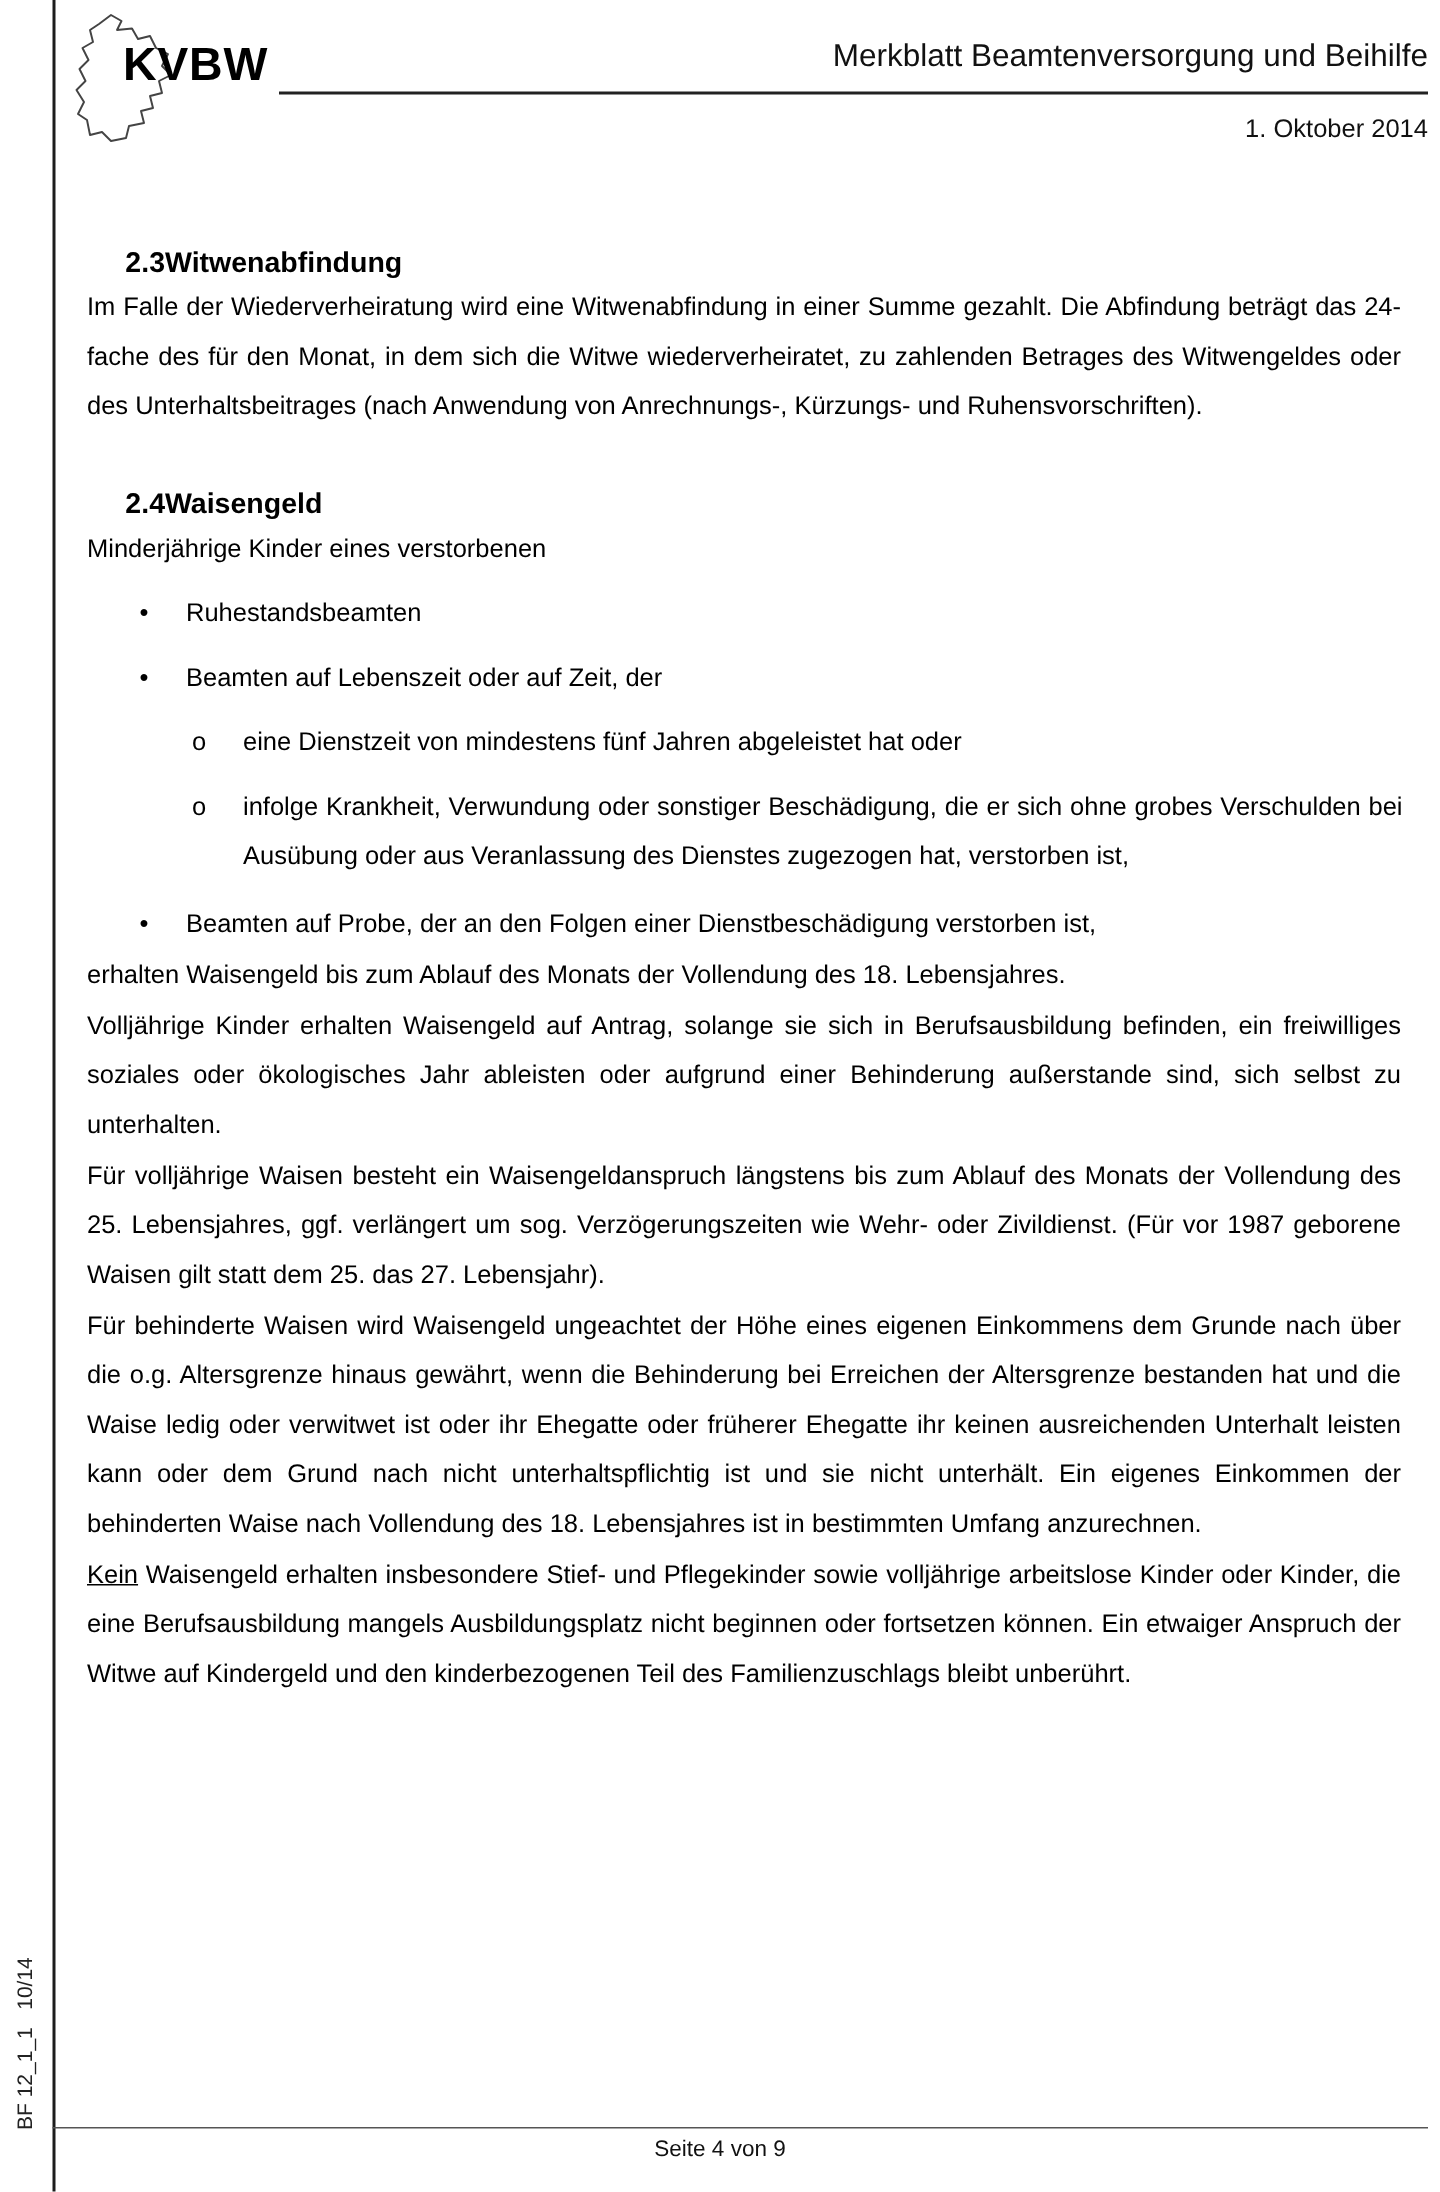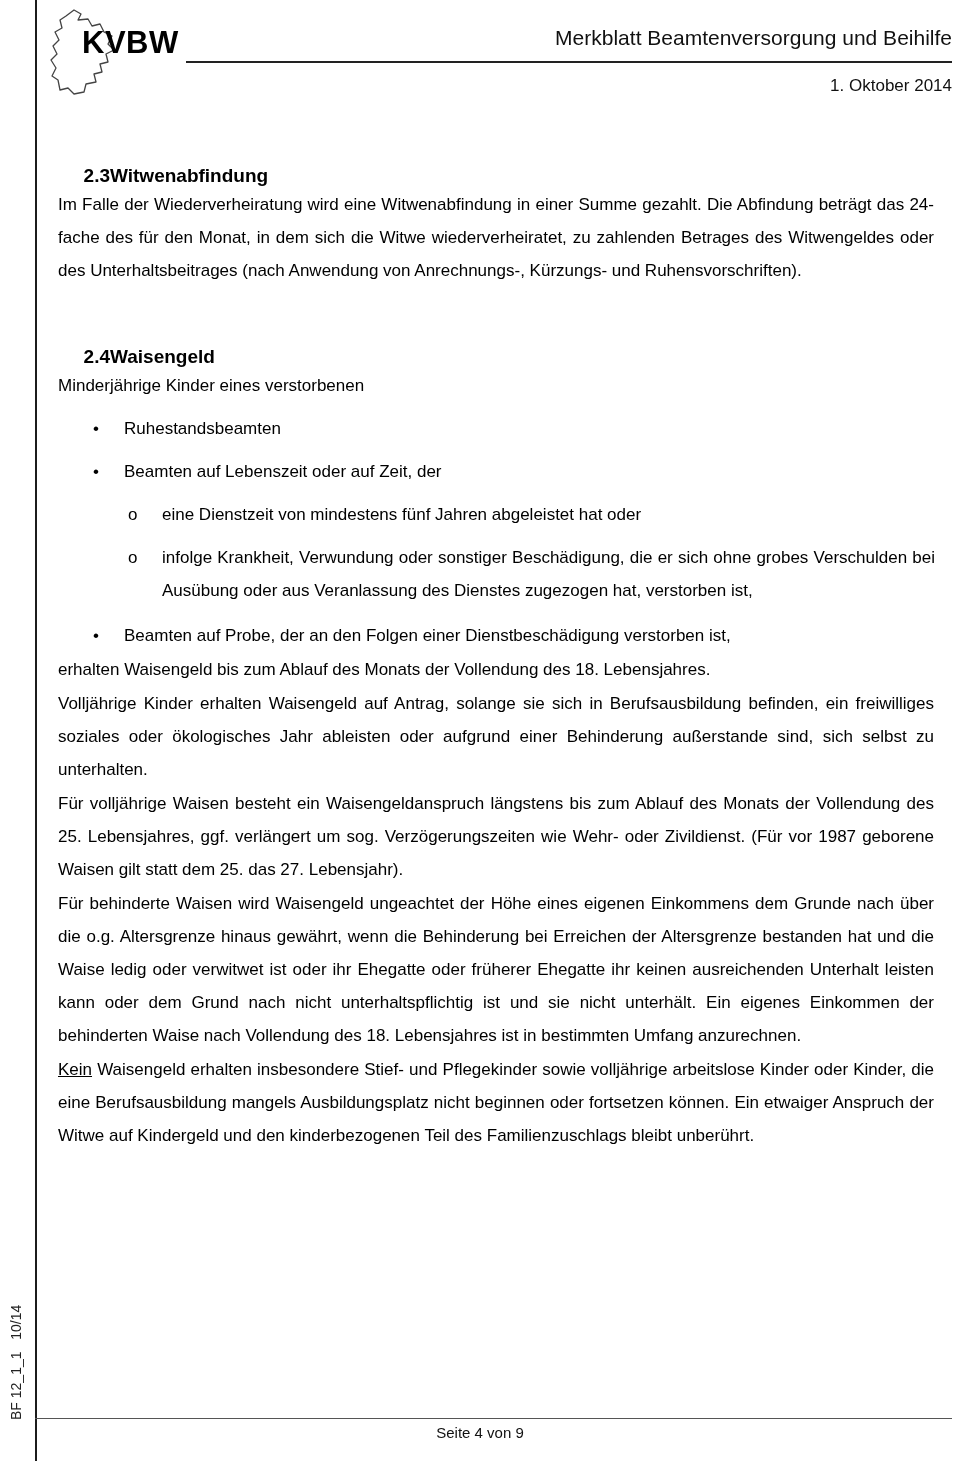--- a/index.html
+++ b/index.html
@@ -46,21 +46,21 @@
     font-size: 17px; line-height: 33px;
   }
   .main p { margin: 1px; }
   .sec-heading {
     display: flex;
     font-size: 19px; font-weight: bold; line-height: 23px; text-align: right;
   }
   .sec-num { width: 53px; flex: 0 0 53px; }
   .para { text-align: justify; }
   .p23   { margin-top: 17px; }
-  .h24   { margin-top: 58px; }
+  .h24   { margin-top: 38px; }
   .intro { margin-top: 27px; }
   .bullet1, .bullet2 { position: relative; text-align: justify; }
   .bullet1 { padding-left: 67px; }
   .bullet1 > .marker { position: absolute; left: 36px; top: 0; }
   .bullet2 { padding-left: 105px; }
   .bullet2 > .marker { position: absolute; left: 71px; top: 0; }
   .b1a { margin-top: 10px; }
   .b1b { margin-top: 10px; }
   .b2a { margin-top: 10px; }
   .b2b { margin-top: 10px; }

